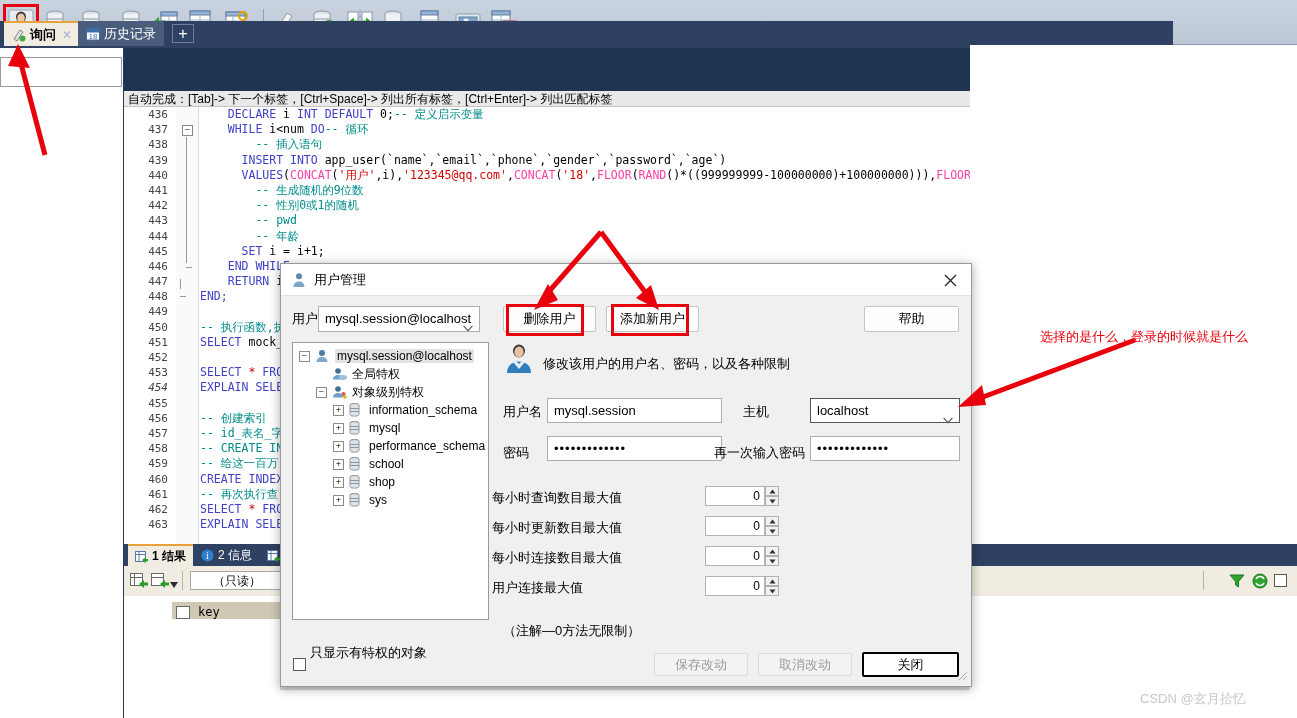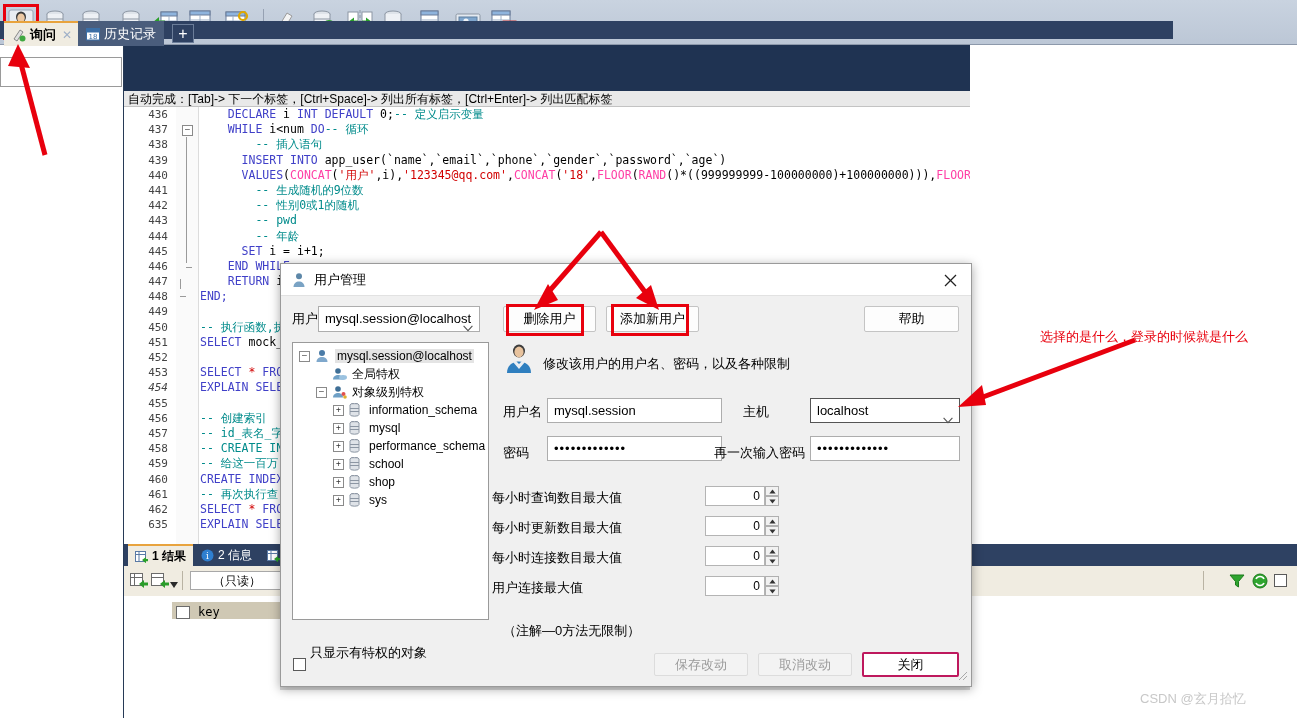--- a/index.html
+++ b/index.html
@@ -28,21 +28,21 @@
   #leftbox{
     position:absolute;left:0;top:12px;width:122px;height:30px;
     border:1px solid #9a9a9a;background:#fff;box-sizing:border-box;
   }
   #editorarea{
     position:absolute;left:124px;top:45px;width:1173px;height:673px;
     background:#1f3352;
   }
   
   #tabstrip{
-    position:absolute;left:0;top:21px;width:1173px;height:18px;
+    position:absolute;left:0;top:21px;width:1173px;height:27px;
     background:#2e4162;
   }
   .tab{
     position:absolute;top:0;height:25px;box-sizing:border-box;
     display:flex;align-items:center;padding:0 8px;font-size:13px;
   }
   .tab.active{background:#f0ece1;color:#000;border-top:2px solid #e8a33d;font-weight:bold;}
   .tab.inactive{background:#4a5d7c;color:#fff;}
   .tabplus{
     position:absolute;top:3px;height:19px;width:22px;background:#2e4162;
@@ -145,21 +145,21 @@
     position:absolute;background:#fff;border:1px solid #adadad;
     box-sizing:border-box;font-size:13px;padding:0 6px;line-height:24px;
     font-family:"Liberation Sans",sans-serif;
   }
   .dbtn{
     position:absolute;background:#fdfdfd;border:1px solid #c4c4c4;
     box-sizing:border-box;display:flex;align-items:center;justify-content:center;
     font-size:13px;color:#000;border-radius:2px;
   }
   .dbtn.disabled{color:#9b9b9b;background:#f3f3f3;border-color:#dcdcdc;}
-  .dbtn.default{border:2px solid #be185d;background:#fff;}
+  .dbtn.default{border:2px solid #000000;background:#fff;}
   .redbox{position:absolute;border:3px solid #e8000d;box-sizing:border-box;}
   .combo-arrow{
     position:absolute;right:7px;top:50%;margin-top:-3px;width:9px;height:6px;
   }
   
   #tree{
     position:absolute;left:11px;top:78px;width:197px;height:278px;
     background:#fff;border:1px solid #9a9a9a;box-sizing:border-box;overflow:hidden;
   }
   .tnode{position:absolute;height:16px;display:flex;align-items:center;font-size:12px;white-space:nowrap;}
@@ -378,21 +378,21 @@
       <div class="ln" style="padding-right: 8px;">453</div>
       <div class="ln" style="padding-right: 8px; font-style: italic;">454</div>
       <div class="ln" style="padding-right: 8px;">455</div>
       <div class="ln" style="padding-right: 8px;">456</div>
       <div class="ln" style="padding-right: 8px;">457</div>
       <div class="ln" style="padding-right: 8px;">458</div>
       <div class="ln" style="padding-right: 8px;">459</div>
       <div class="ln" style="padding-right: 8px;">460</div>
       <div class="ln" style="padding-right: 8px;">461</div>
       <div class="ln" style="padding-right: 8px;">462</div>
-      <div class="ln" style="padding-right: 8px;">635</div>
+      <div class="ln" style="padding-right: 8px;">463</div>
     </div>
   <div id="foldcol">
       <div class="fold" style="left: 6px; top: 18.2px;">–</div>
       <div class="foldline" style="top: 30px; height: 126px;"></div>
       <div style="position: absolute; left: 10px; width: 6px; height: 1px; background: rgb(154, 154, 154); top: 160px;"></div>
       <div class="foldline" style="top: 172.4px; height: 10px; left: 4px;"></div>
       <div style="position: absolute; left: 4px; width: 6px; height: 1px; background: rgb(154, 154, 154); top: 189.4px;"></div>
     </div>
   <div id="code"><div class="ln">    <span class="kw">DECLARE</span> <span class="plain">i</span> <span class="kw">INT DEFAULT</span> <span class="num">0;</span><span class="cmt">-- 定义启示变量</span></div><div class="ln">    <span class="kw">WHILE</span> <span class="plain">i&lt;num</span> <span class="kw">DO</span><span class="cmt">-- 循环</span></div><div class="ln">        <span class="cmt">-- 插入语句</span></div><div class="ln">      <span class="kw">INSERT INTO</span> <span class="plain">app_user(`name`,`email`,`phone`,`gender`,`password`,`age`)</span></div><div class="ln">      <span class="kw">VALUES</span>(<span class="fn">CONCAT</span>(<span class="str">'用户'</span>,i),<span class="str">'123345@qq.com'</span>,<span class="fn">CONCAT</span>(<span class="str">'18'</span>,<span class="fn">FLOOR</span>(<span class="fn">RAND</span>()*((999999999-100000000)+100000000))),<span class="fn">FLOOR</span>(<span class="fn">RAND</span>()*2),<span class="fn">UUID</span>(),<span class="fn">FLOOR</span>(<span class="fn">RAND</span>()*100));</div><div class="ln">        <span class="cmt">-- 生成随机的9位数</span></div><div class="ln">        <span class="cmt">-- 性别0或1的随机</span></div><div class="ln">        <span class="cmt">-- pwd</span></div><div class="ln">        <span class="cmt">-- 年龄</span></div><div class="ln">      <span class="kw">SET</span> <span class="plain">i = i+1;</span></div><div class="ln">    <span class="kw">END WHILE;</span></div><div class="ln">    <span class="kw">RETURN</span> <span class="plain">i;</span></div><div class="ln"><span class="kw">END;</span></div><div class="ln"></div><div class="ln"><span class="cmt">-- 执行函数,执</span></div><div class="ln"><span class="kw">SELECT</span> <span class="plain">mock_d</span></div><div class="ln"></div><div class="ln"><span class="kw">SELECT</span> <span class="str">*</span> <span class="kw">FROM</span></div><div class="ln"><span class="kw">EXPLAIN SELECT</span></div><div class="ln"></div><div class="ln"><span class="cmt">-- 创建索引</span></div><div class="ln"><span class="cmt">-- id_表名_字</span></div><div class="ln"><span class="cmt">-- CREATE IND</span></div><div class="ln"><span class="cmt">-- 给这一百万</span></div><div class="ln"><span class="kw">CREATE INDEX</span></div><div class="ln"><span class="cmt">-- 再次执行查</span></div><div class="ln"><span class="kw">SELECT</span> <span class="str">*</span> <span class="kw">FROM</span></div><div class="ln"><span class="kw">EXPLAIN SELECT</span></div></div>
 </div>

